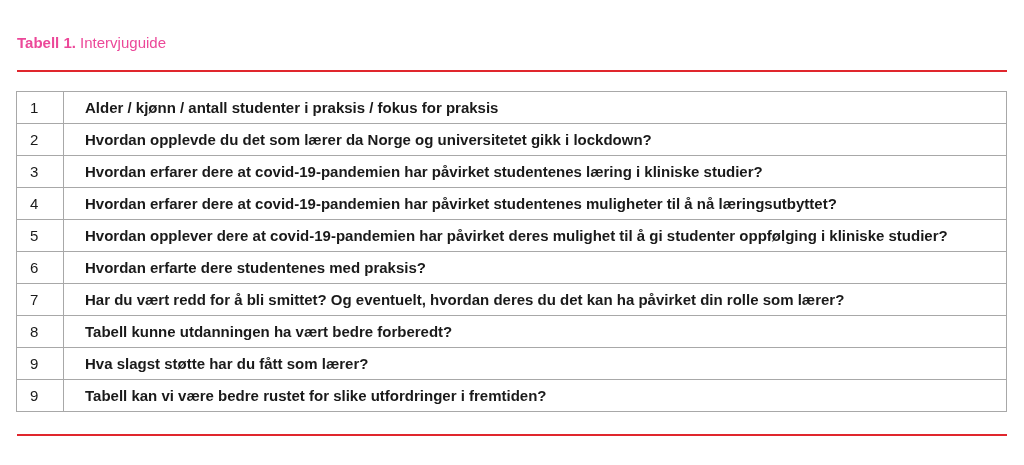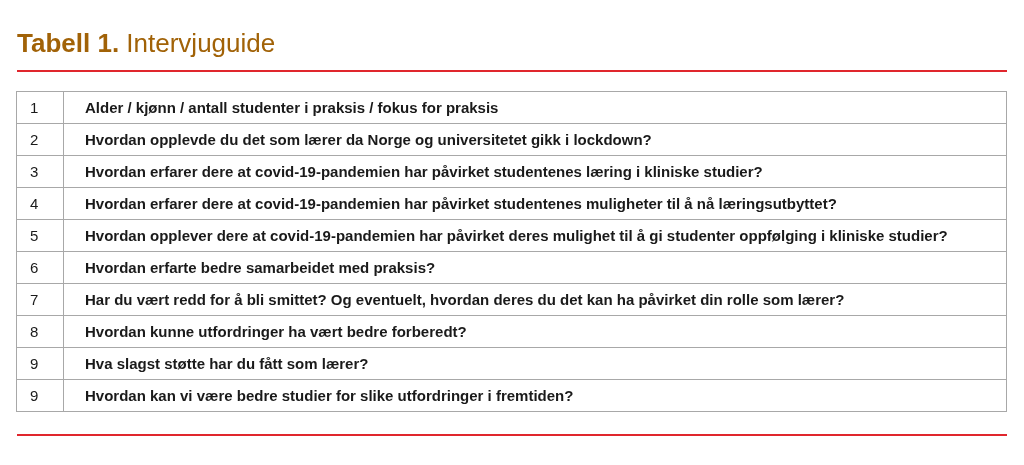--- a/index.html
+++ b/index.html
@@ -2,21 +2,21 @@
 <html><head>
   <meta charset="utf-8">
   <style>
     html, body { margin: 0; padding: 0; background: #ffffff; }
     body {
       width: 1024px; height: 465px; position: relative; overflow: hidden;
       font-family: "Liberation Sans", "DejaVu Sans", sans-serif; color: #1a1a1a;
     }
     .title {
       position: absolute; left: 17px; top: 29px;
-      font-size: 26px; line-height: 28px; color: #a16207;
+      font-size: 15px; line-height: 28px; color: #ec4899;
     }
     .title b { font-weight: bold; }
     .title .rest { font-weight: normal; }
     .rule {
       position: absolute; left: 17px; width: 990px; height: 2px;
       background: #e0262d;
     }
     .rule.top { top: 70px; }
     .rule.bottom { top: 434px; }
     table {
@@ -57,34 +57,34 @@
     <tr>
         <td class="num">4</td>
         <td class="q">Hvordan erfarer dere at covid-19-pandemien har påvirket studentenes muligheter til å nå læringsutbyttet?</td>
       </tr>
     <tr>
         <td class="num">5</td>
         <td class="q">Hvordan opplever dere at covid-19-pandemien har påvirket deres mulighet til å gi studenter oppfølging i kliniske studier?</td>
       </tr>
     <tr>
         <td class="num">6</td>
-        <td class="q">Hvordan erfarte bedre samarbeidet med praksis?</td>
+        <td class="q">Hvordan erfarte dere studentenes med praksis?</td>
       </tr>
     <tr>
         <td class="num">7</td>
         <td class="q">Har du vært redd for å bli smittet? Og eventuelt, hvordan deres du det kan ha påvirket din rolle som lærer?</td>
       </tr>
     <tr>
         <td class="num">8</td>
-        <td class="q">Hvordan kunne utfordringer ha vært bedre forberedt?</td>
+        <td class="q">Tabell kunne utdanningen ha vært bedre forberedt?</td>
       </tr>
     <tr>
         <td class="num">9</td>
         <td class="q">Hva slagst støtte har du fått som lærer?</td>
       </tr>
     <tr>
         <td class="num">9</td>
-        <td class="q">Hvordan kan vi være bedre studier for slike utfordringer i fremtiden?</td>
+        <td class="q">Tabell kan vi være bedre rustet for slike utfordringer i fremtiden?</td>
       </tr>
   </tbody>
 </table>
 
 <div class="rule bottom"></div>
 
 </body></html>

